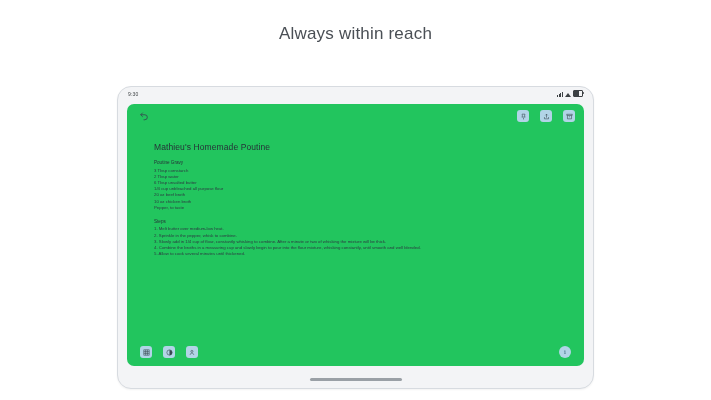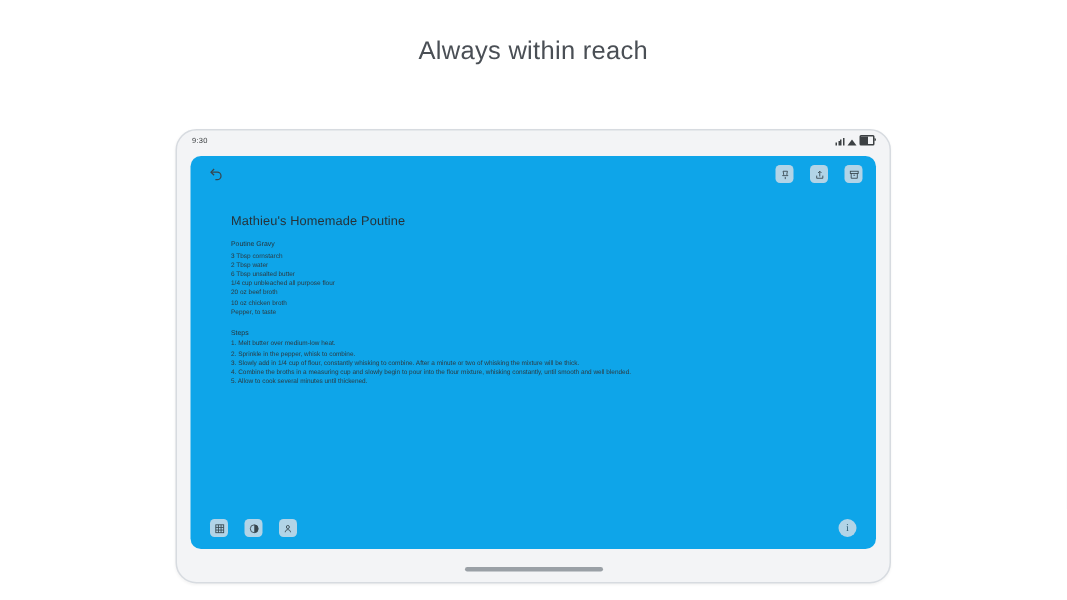--- a/index.html
+++ b/index.html
@@ -102,21 +102,21 @@
     background: #3c4043;
     border-radius: 0 1px 1px 0;
   }
   
   .note {
     position: absolute;
     left: 9px;
     top: 17px;
     right: 9px;
     bottom: 22px;
-    background: #0ea5e9;
+    background: #22c55e;
     border-radius: 7px;
     overflow: hidden;
   }
   .note-toolbar {
     position: absolute;
     top: 6px;
     right: 9px;
     display: flex;
     gap: 11px;
     align-items: center;

